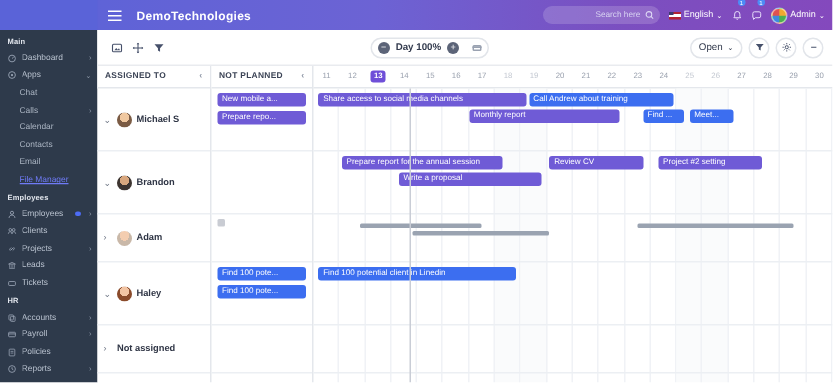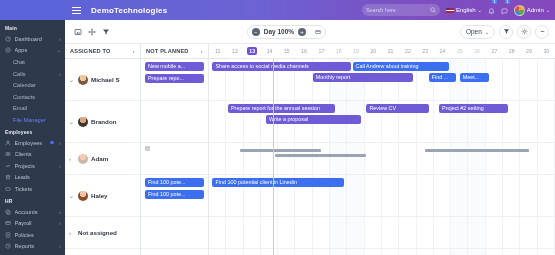--- a/index.html
+++ b/index.html
@@ -7,21 +7,21 @@
     width: 555px; height: 255px; overflow: hidden;
     font-family: "Liberation Sans", sans-serif;
     background: #ffffff;
   }
   .app { position: relative; width: 555px; height: 255px; display: flex; flex-direction: column; }
 
   
   .topbar {
     height: 20px; flex: 0 0 20px;
     background: linear-gradient(90deg, #5a63d8 0%, #6c63d4 45%, #7b4fc0 75%, #8449bd 100%);
-    display: flex; align-items: center; color: #fff;
+    display: flex; align-items: center; color: #fff; text-align: right;
   }
   .burger { width: 22px; display: flex; flex-direction: column; gap: 2px; align-items: center;
             justify-content: center; cursor: pointer; }
   .burger i { display: block; width: 9px; height: 1px; background: #fff; }
   .brand { font-size: 8px; font-weight: 600; letter-spacing: .2px; margin-left: 4px; }
   .tb-right { margin-left: auto; display: flex; align-items: center; gap: 6px; padding-right: 5px; }
   .search-box {
     display: flex; align-items: center; gap: 3px;
     background: rgba(255,255,255,.17); border-radius: 8px;
     height: 12px; padding: 0 4px; width: 78px;

